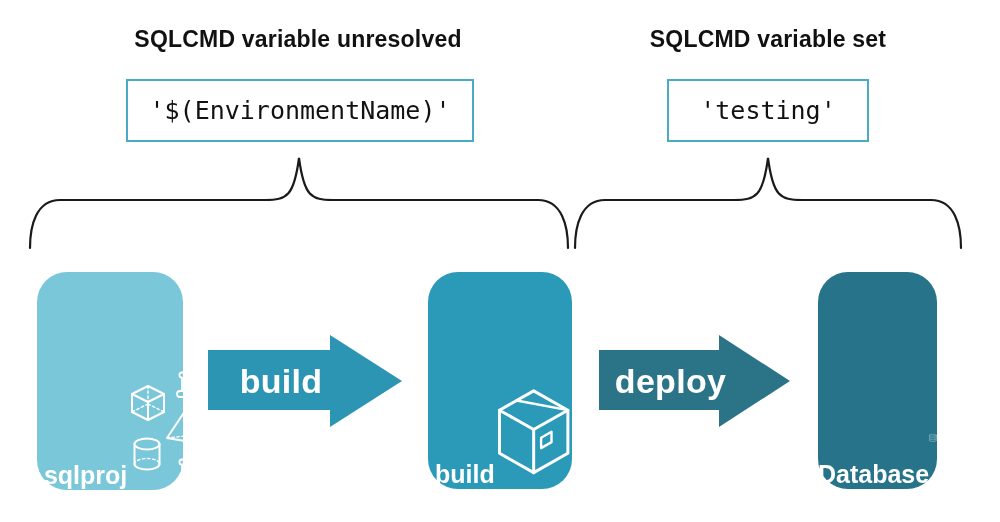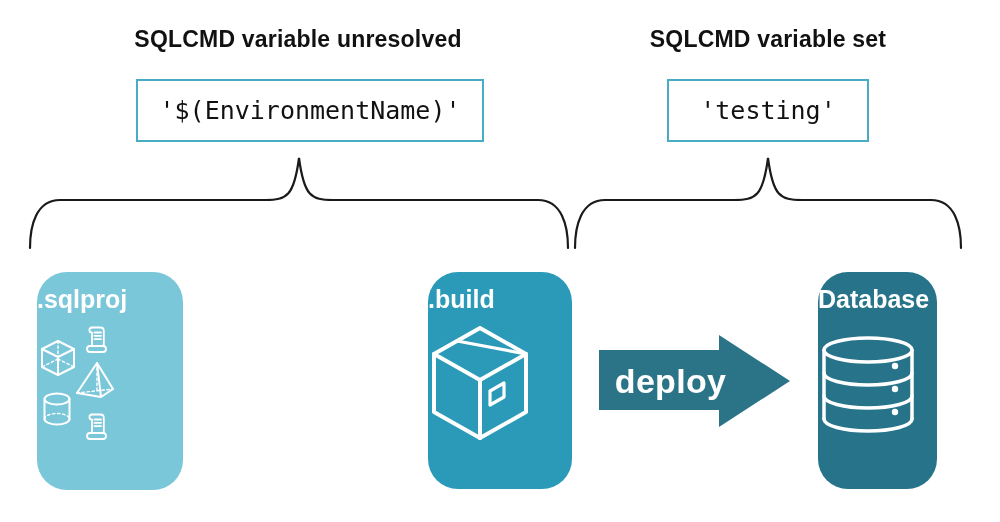--- a/index.html
+++ b/index.html
@@ -13,34 +13,34 @@
     font-size:23px;font-weight:700;color:#111111;letter-spacing:.2px;
   }
   .heading.left{left:98px;}
   .heading.right{left:568px;}
   
   .codebox{
     position:absolute;top:79px;height:63px;background:#ffffff;
     border:2px solid #4AABC5;box-sizing:border-box;
     display:flex;align-items:center;justify-content:center;
   }
-  .codebox.left{left:136px;width:348px;}
+  .codebox.left{left:126px;width:348px;}
   .codebox.right{left:667px;width:202px;}
   .codebox .code{
     font-family:"DejaVu Sans Mono",monospace;font-size:25px;color:#111111;white-space:pre;
   }
   
   .brace{position:absolute;top:152px;}
   .brace.left{left:28px;}
   .brace.right{left:573px;}
   .brace path{stroke:#1a1a1a;stroke-width:2.2;fill:none;stroke-linecap:round;}
   
   .card{
     position:absolute;top:272px;border-radius:30px;color:#ffffff;
-    display:flex;flex-direction:column;align-items:flex-start;
+    display:flex;flex-direction:row;align-items:flex-end;
   }
   .card-title{font-size:25px;font-weight:700;margin-top:13px;}
   .card.sqlproj{left:37px;width:146px;height:218px;background:#7BC7DA;}
   .card.dacpac{left:428px;width:144px;height:217px;background:#2B9AB9;}
   .card.database{left:818px;width:119px;height:217px;background:#26738A;}
   
   .objcluster{position:relative;width:84px;height:120px;margin-top:11px;}
   .objcluster svg{position:absolute;}
   .obj-scroll-1{left:46px;top:0px;}
   .obj-cube{left:0px;top:13px;}
@@ -126,20 +126,26 @@
           <path d="M 9,2.5 A 2.6,2.6 0 1 0 9,7.7"></path>
           <path d="M 9,2.5 L 17.5,2.5 C 19.5,2.5 20.8,4 20.8,6 L 20.8,21"></path>
           <path d="M 9,7.7 L 9,21"></path>
           <path d="M 11.5,7.5 L 18,7.5 M 11.5,10.8 L 18,10.8 M 11.5,14.1 L 18,14.1"></path>
           <path d="M 7,21 A 3,3 0 1 0 7,27 L 20,27 A 3,3 0 0 0 20,21 Z"></path>
         </g>
       </svg>
     </div>
   </div>
 
+  <div class="arrow build">
+    <svg width="194" height="92" viewBox="0 0 194 92">
+      <polygon points="0,15 122,15 122,0 194,46 122,92 122,75 0,75" fill="#2D95B4"></polygon>
+    </svg>
+    <span class="arrow-label">build</span>
+  </div>
 
   <div class="card dacpac">
     <div class="card-title">.build</div>
     <svg width="104" height="116" viewBox="0 0 104 116" style="margin-top:10px">
       <g class="wicon" stroke-width="4">
         <path d="M 52,4 L 98,30 L 52,56 L 6,30 Z"></path>
         <path d="M 6,30 L 6,88 L 52,114 L 52,56"></path>
         <path d="M 98,30 L 98,88 L 52,114"></path>
         <path d="M 29,17 L 98,30" stroke-width="3.2"></path>
         <path d="M 62,67 L 76,59 L 76,73 L 62,81 Z" stroke-width="3.2"></path>

